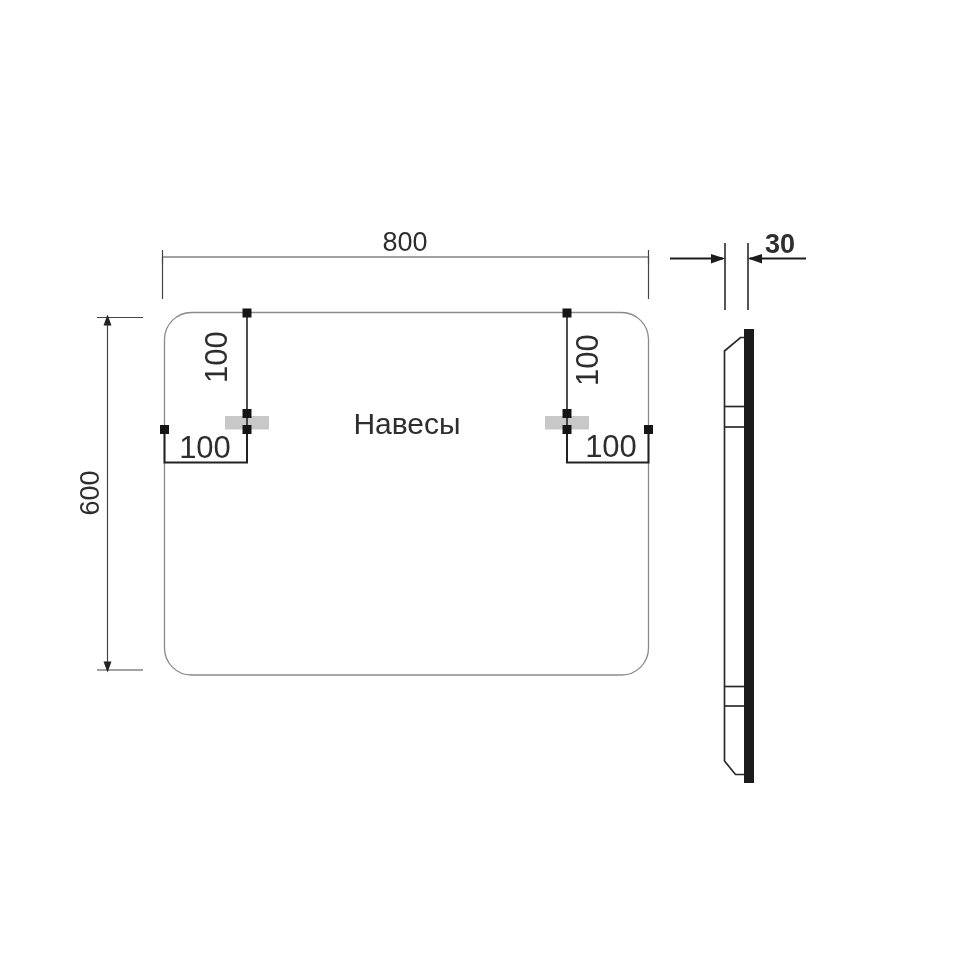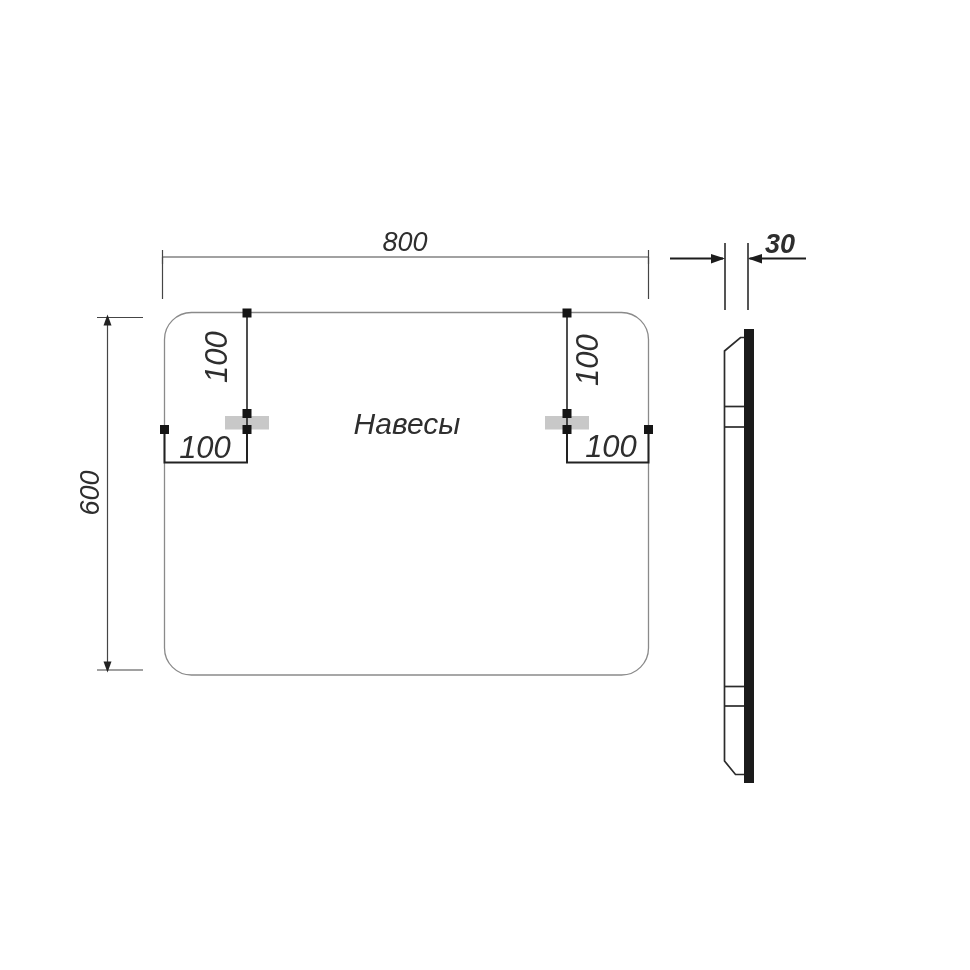--- a/index.html
+++ b/index.html
@@ -6,21 +6,20 @@
     margin: 0;
     padding: 0;
     background: #ffffff;
   }
   .canvas {
     position: relative;
     width: 970px;
     height: 970px;
     background: #ffffff;
     overflow: hidden;
-    font-style: italic;
   }
   svg { position: absolute; left: 0; top: 0; display: block; }
   .t {
     font-family: "Liberation Sans", "DejaVu Sans", sans-serif;
     fill: #2e2e2e;
   }
   .dim     { font-size: 27px; }
   .dim-lg  { font-size: 31px; }
   .dim-bold{ font-size: 27px; font-weight: 700; }
   .lbl     { font-size: 30px; }

